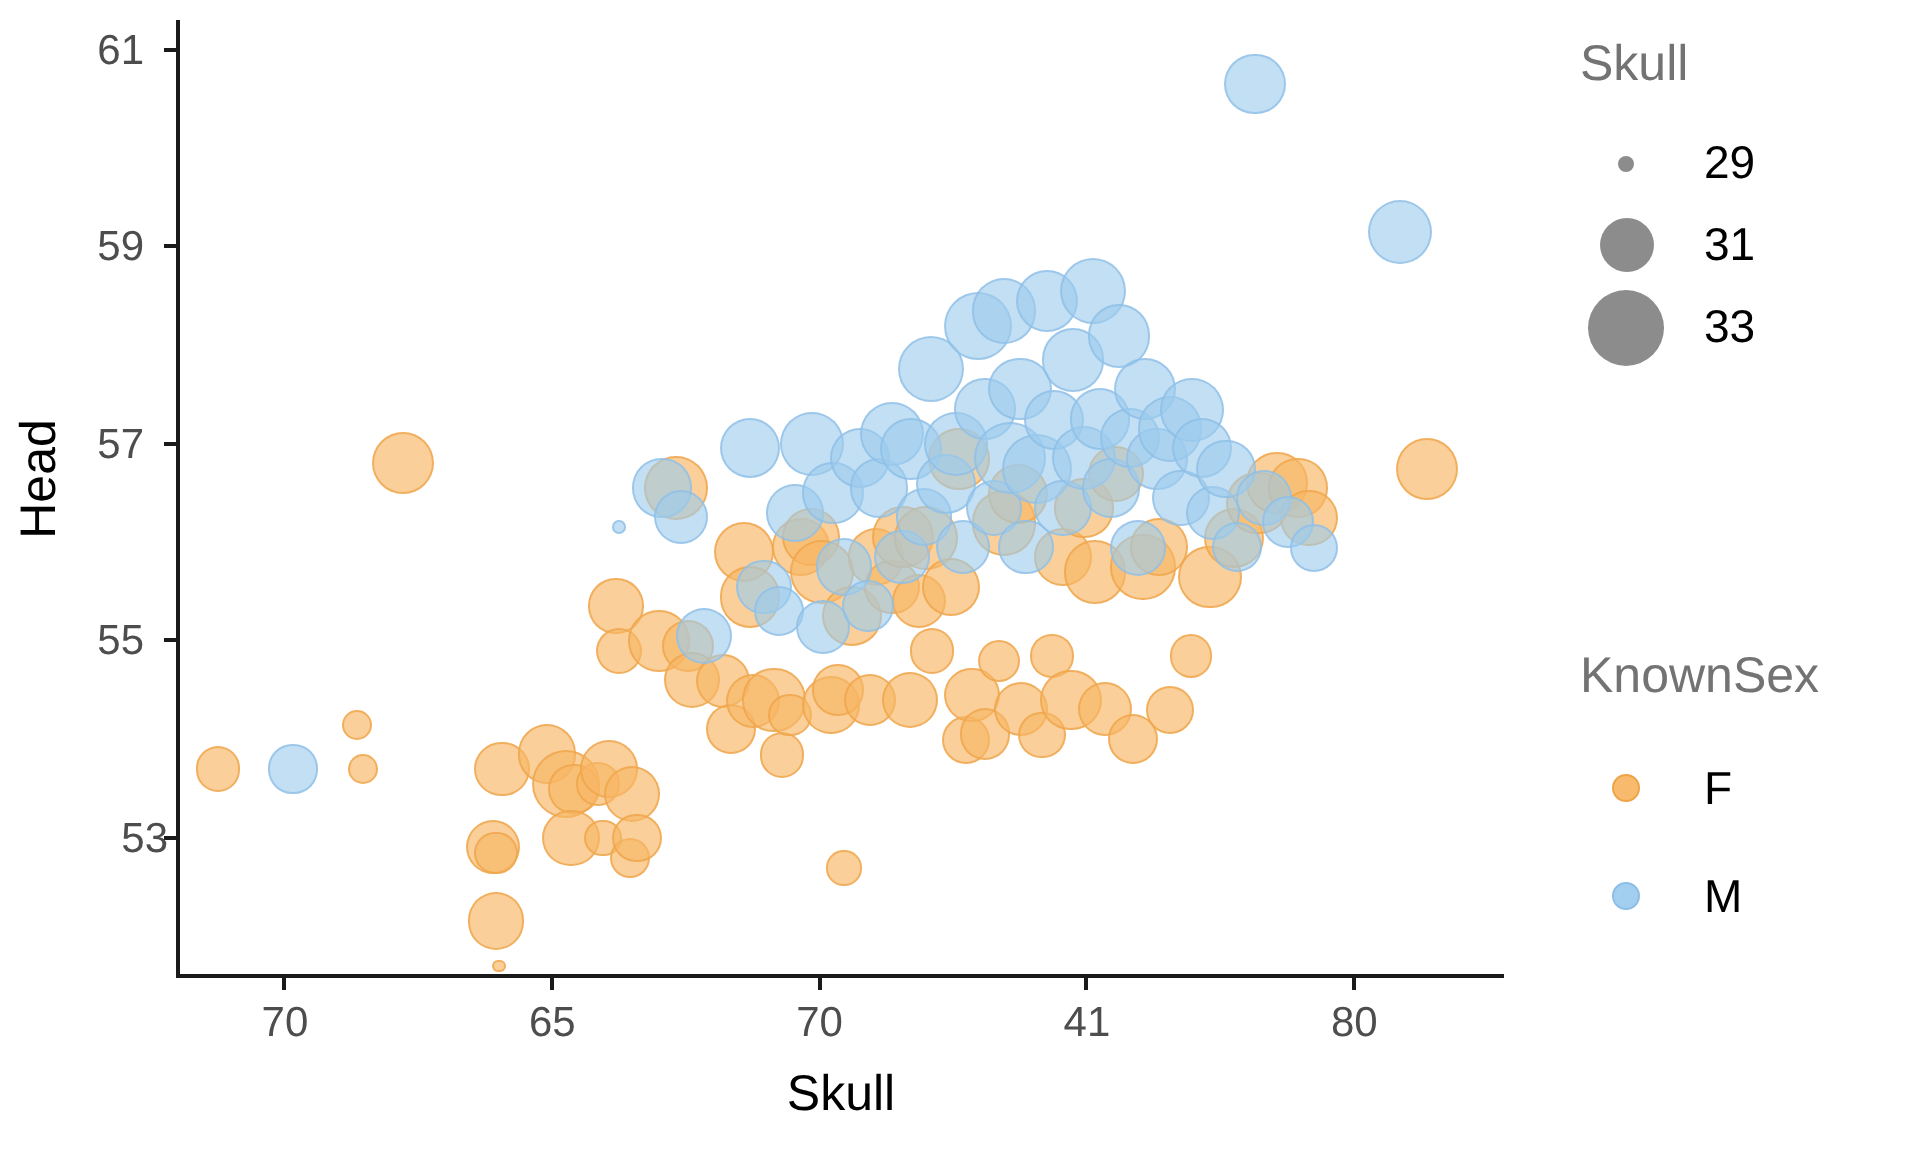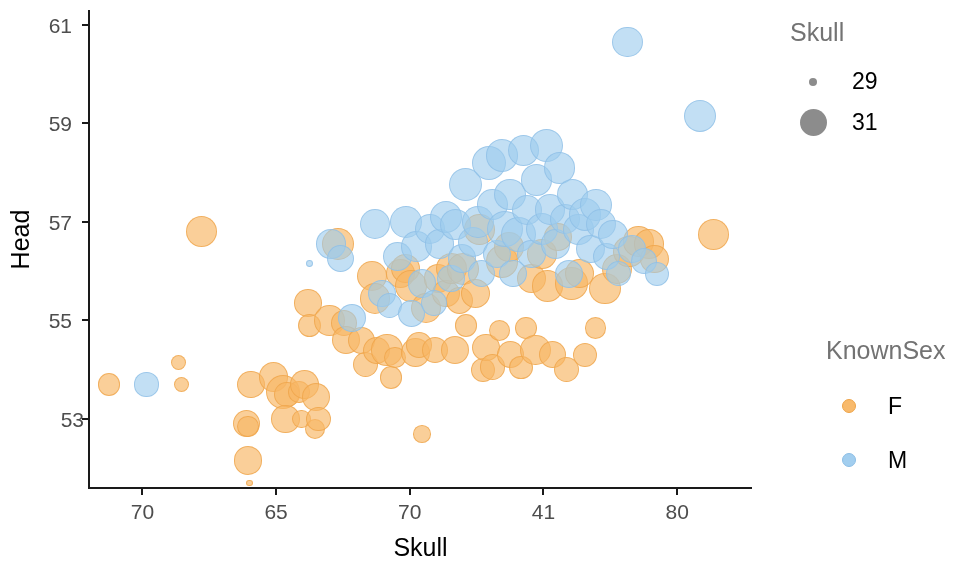--- a/index.html
+++ b/index.html
@@ -110,22 +110,21 @@
 
   
   #legend-skull {
     position: absolute;
     left: 790px;
     top: 18px;
   }
   #legend-sex {
     position: absolute;
     left: 790px;
-    top: 336px;
-    margin-left: 36px;
+    top: 324px;
   }
   .legend-title {
     font-size: 25px;
     color: #737373;
     margin-bottom: 14px;
     white-space: nowrap;
   }
   .legend-row {
     display: flex;
     align-items: center;
@@ -339,20 +338,26 @@
             <div class="legend-dot grey" style="width: 8px; height: 8px;"></div>
           </div>
           <div class="legend-label">29</div>
         </div>
         <div class="legend-row">
           <div class="legend-key">
             <div class="legend-dot grey" style="width: 27px; height: 27px;"></div>
           </div>
           <div class="legend-label">31</div>
         </div>
+        <div class="legend-row">
+          <div class="legend-key">
+            <div class="legend-dot grey" style="width: 38px; height: 38px;"></div>
+          </div>
+          <div class="legend-label">33</div>
+        </div>
       </div>
   </div>
 
   <div id="legend-sex">
     <div class="legend-title">KnownSex</div>
     <div id="legend-sex-rows">
         <div class="legend-row sex-row">
           <div class="legend-key">
             <div class="legend-dot F" style="width: 14px; height: 14px;"></div>
           </div>

